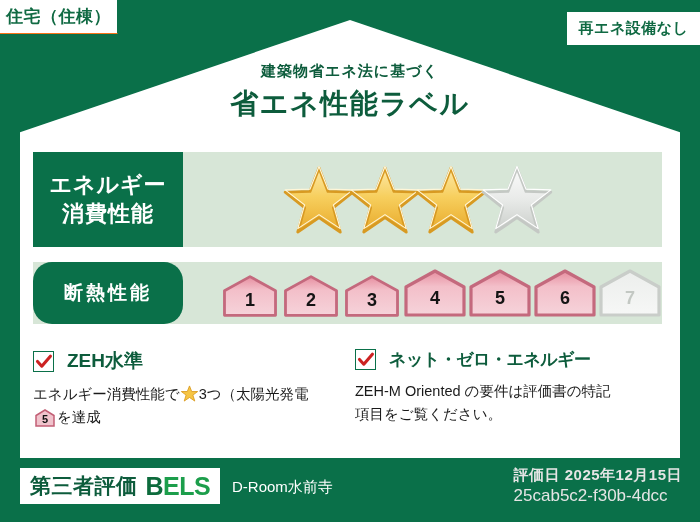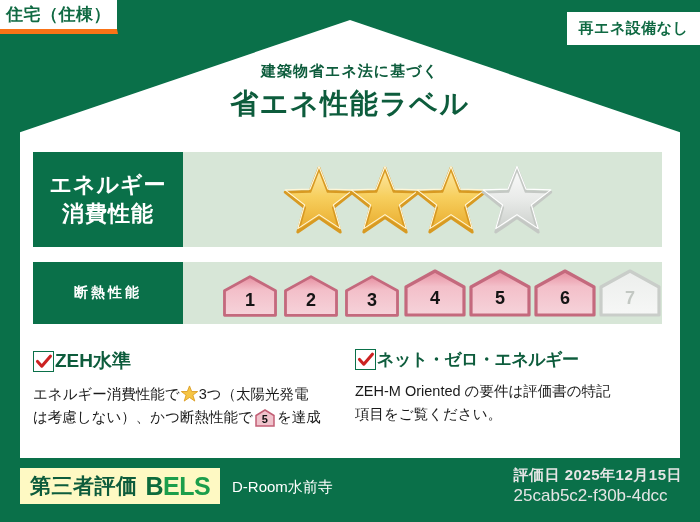--- a/index.html
+++ b/index.html
@@ -34,21 +34,21 @@
     display: flex;
     align-items: center;
     justify-content: center;
     letter-spacing: 0.5px;
   }
   .tag-left {
     left: 0px; top: 0px;
     width: 118px; height: 34px;
     font-size: 17px;
     border-right: 1px solid #0a7049;
-    border-bottom: 5px solid #f97316;
+    border-bottom: 1px solid #f97316;
   }
   .tag-right {
     right: 0px; top: 12px;
     width: 134px; height: 34px;
     font-size: 15px;
     border-left: 1px solid #0a7049;
     border-bottom: 1px solid #0a7049;
   }
 
   
@@ -84,21 +84,21 @@
     font-weight: bold;
     display: flex;
     flex-direction: column;
     align-items: center;
     justify-content: center;
     line-height: 1.28;
     font-size: 22px;
     letter-spacing: 1px;
     flex: 0 0 150px;
   }
-  .row-insul .perf-label { font-size: 14px; letter-spacing: 3px; }
+  .row-insul .perf-label { font-size: 19px; letter-spacing: 3px; border-radius: 19px; }
 
   .perf-body {
     flex: 1;
     display: flex;
     align-items: center;
     position: relative;
   }
 
   
   .stars { display: flex; align-items: center; margin-left: 100px; gap: 0px; }
@@ -112,21 +112,21 @@
   .info-cols {
     position: absolute;
     left: 33px; top: 348px;
     width: 634px;
     display: flex;
     gap: 12px;
   }
   .info-col { width: 310px; }
 
   .info-head {
-    display: flex; align-items: center; gap: 1px;
+    display: flex; align-items: center; gap: 13px;
     margin-bottom: 9px;
   }
   .checkbox {
     width: 21px; height: 21px;
     border: 1.6px solid #0a7049;
     background: #ffffff;
     position: relative;
     flex: 0 0 21px;
   }
   .checkbox svg { position: absolute; left: 1px; top: 1px; }
@@ -148,21 +148,21 @@
 
   
   .footer {
     position: absolute; left: 0; bottom: 0;
     width: 700px; height: 64px;
     background: #0a7049;
   }
   .bels-badge {
     position: absolute; left: 20px; top: 10px;
     height: 36px; padding: 0 10px;
-    background: #fef9c3;
+    background: #ffffff;
     display: flex; align-items: center;
   }
   .bels-jp {
     font-size: 21px; font-weight: bold; color: #0d5c3c;
     letter-spacing: 0.5px;
   }
   .bels-word {
     font-size: 25px; font-weight: bold; margin-left: 8px;
     letter-spacing: -0.5px;
   }
@@ -396,21 +396,21 @@
           <svg width="18" height="18" viewBox="0 0 18 18">
               <path d="M2.5 8.5 L6.8 13.2 L15.4 3.2" stroke="#cc2222" stroke-width="3.1" fill="none" stroke-linecap="round" stroke-linejoin="round"></path>
             </svg>
         </div>
         <div class="info-title">ZEH水準</div>
       </div>
       <div class="info-body">
         <span>エネルギー消費性能で</span><svg class="inline-star" width="17" height="17" viewBox="0 0 100 95">
             <polygon points="50,3 63,36 98,36 70,57 81,92 50,71 19,92 30,57 2,36 37,36" fill="#f6c544" stroke="#d99a1e" stroke-width="5"></polygon>
           </svg><span>3つ（太陽光発電</span><br>
-        <span>は考慮しない）、かつ断熱性能で</span><span class="inline-house" style="display:inline-block;position:relative;width:20px;height:18px;"><svg width="20" height="18" viewBox="0 0 40 36">
+        <span class="inline-house" style="display:inline-block;position:relative;width:20px;height:18px;"><svg width="20" height="18" viewBox="0 0 40 36">
               <polygon points="20,2 38,13 38,34 2,34 2,13" fill="#f0c3cc" stroke="#c25f75" stroke-width="3"></polygon>
             </svg><span style="position:absolute;left:0;top:0;width:20px;height:18px;display:flex;align-items:center;justify-content:center;font-size:11px;font-weight:bold;color:#111;padding-top:2px;">5</span></span><span>を達成</span>
       </div>
     </div>
 
     <div class="info-col">
       <div class="info-head">
         <div class="checkbox">
           <svg width="18" height="18" viewBox="0 0 18 18">
               <path d="M2.5 8.5 L6.8 13.2 L15.4 3.2" stroke="#cc2222" stroke-width="3.1" fill="none" stroke-linecap="round" stroke-linejoin="round"></path>

